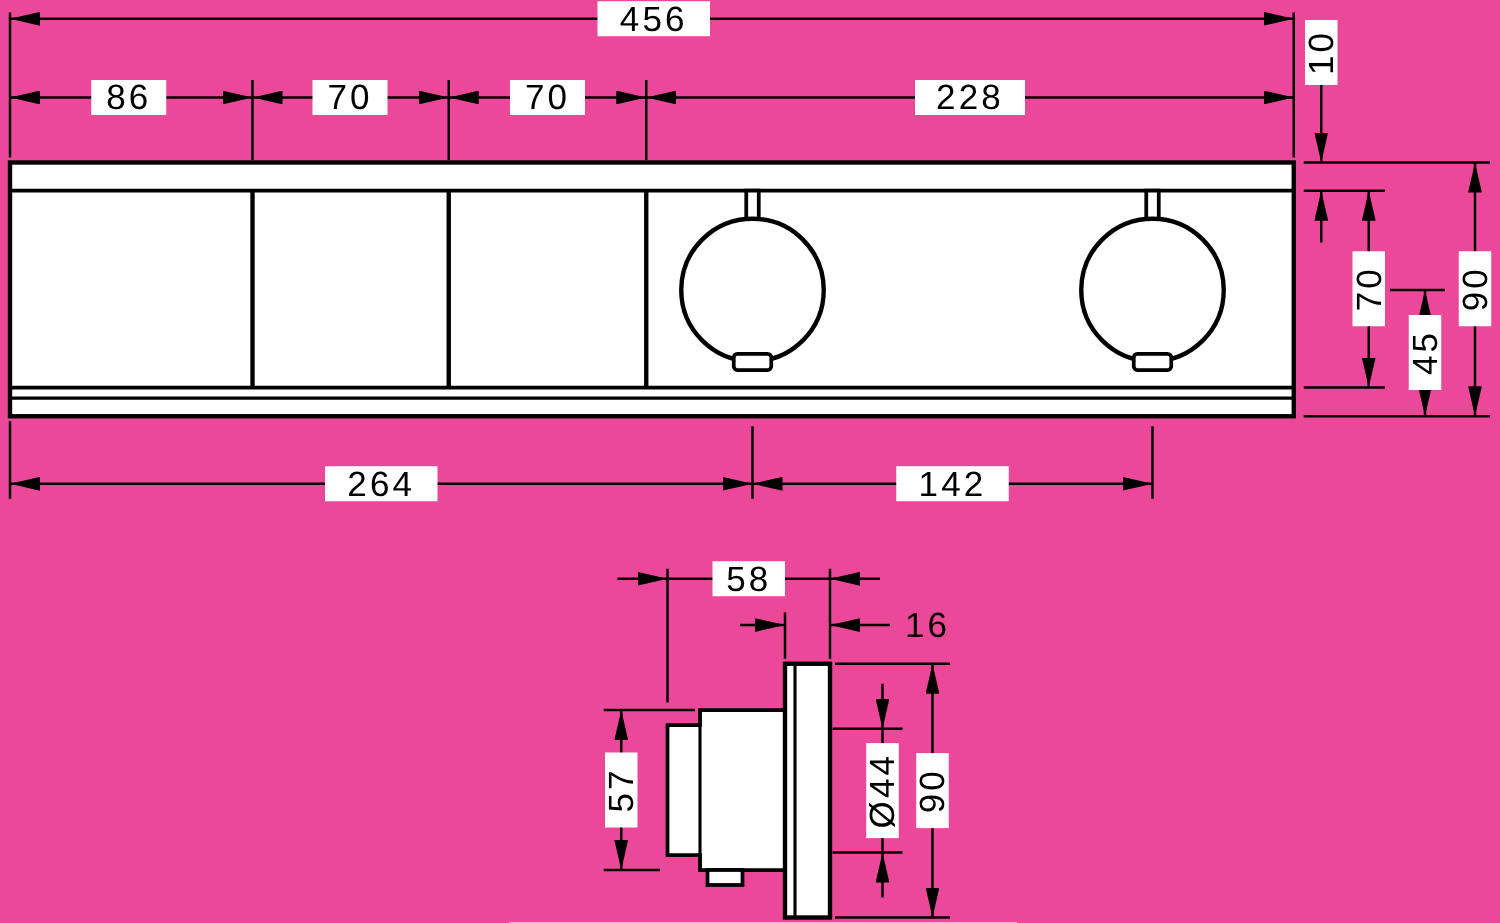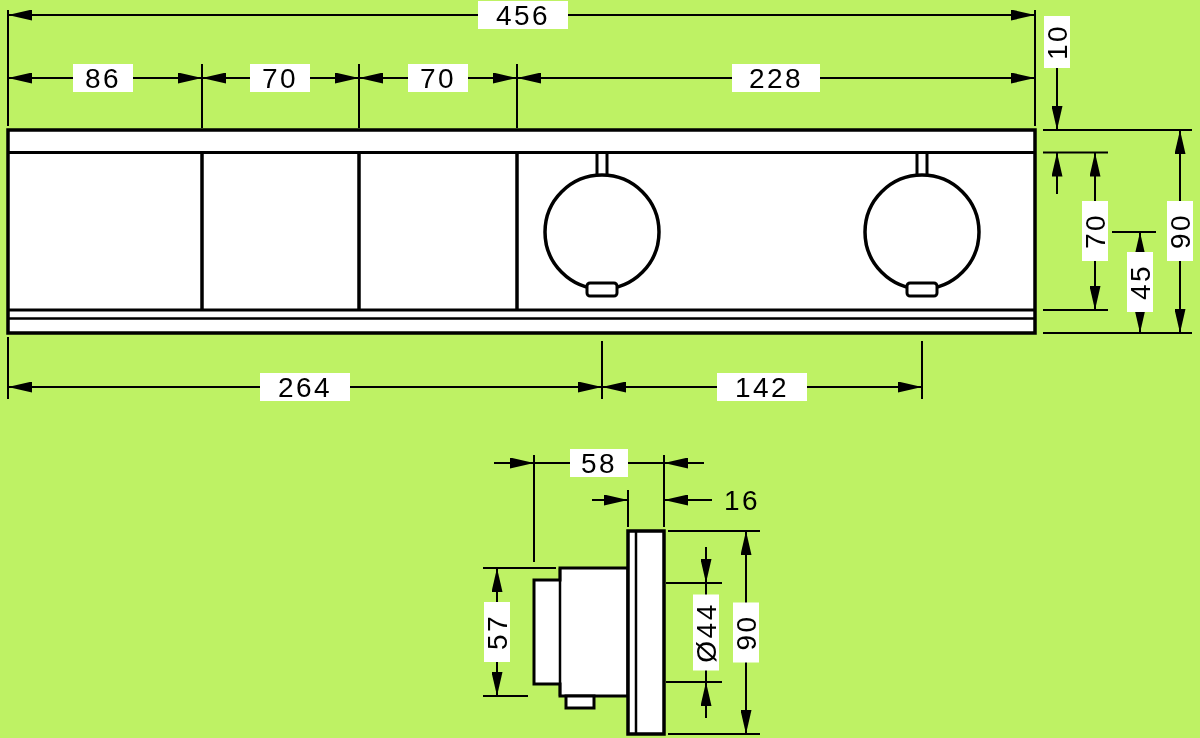--- a/index.html
+++ b/index.html
@@ -1,16 +1,16 @@
 <!DOCTYPE html>
 <html><head>
 <meta charset="utf-8">
 <style>
   html, body { margin: 0; padding: 0; background: #ffffff; }
-  .stage { position: relative; width: 1200px; height: 738px; background: #bef264; overflow: hidden; }
+  .stage { position: relative; width: 1200px; height: 738px; background: #ec4899; overflow: hidden; }
   svg { display: block; }
   .dim  { stroke: #000; stroke-width: 2;   fill: none; }
   .obj  { stroke: #000; stroke-width: 3;   fill: none; }
   .objx { stroke: #000; stroke-width: 3.5; fill: none; }
   .thin { stroke: #000; stroke-width: 2.5; fill: none; }
   .white { fill: #ffffff; }
   .bg   { fill: #ffffff; stroke: none; }
   text.t {
     font-family: "Liberation Sans", "DejaVu Sans", sans-serif;
     font-size: 28px; letter-spacing: 2.5px; fill: #000;

